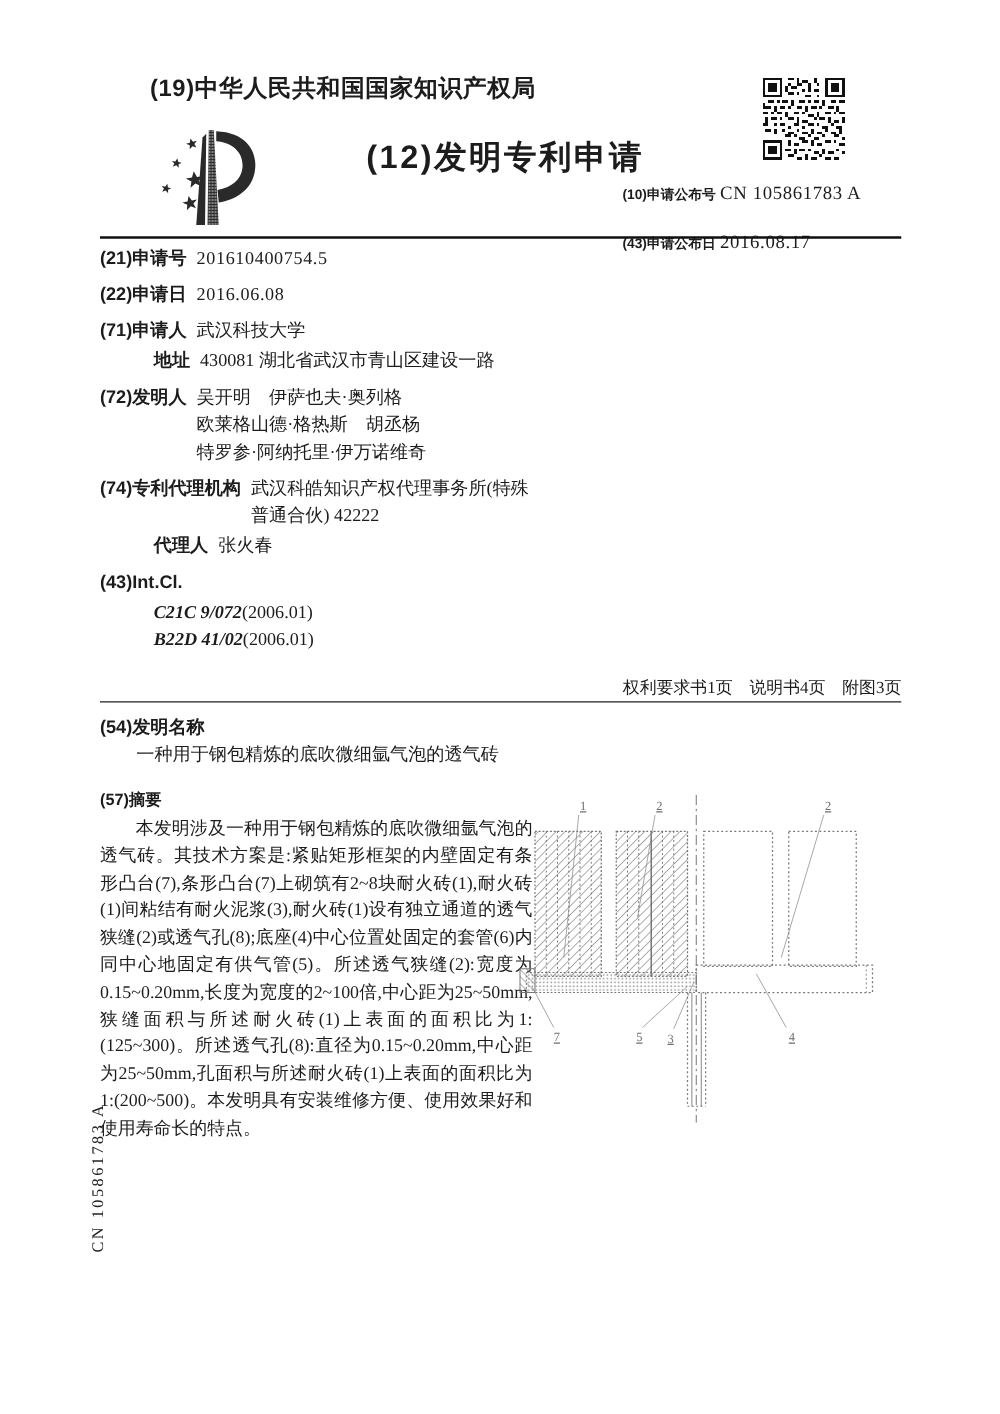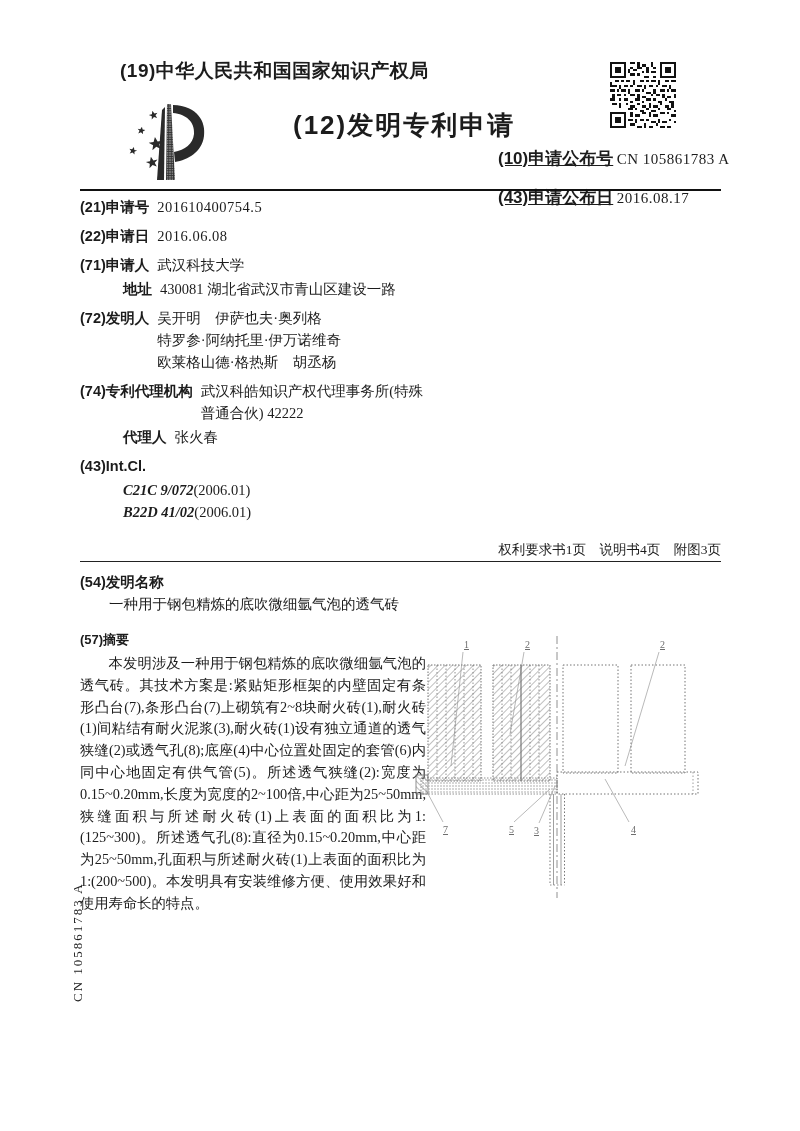--- a/index.html
+++ b/index.html
@@ -23,21 +23,21 @@
   }
   .qr { position: absolute; left: 604px; top: 62px; }
   .logo { position: absolute; left: 118px; top: 96px; }
   .doc-type {
     position: absolute; left: 293px; top: 108px;
     font-size: 26px; font-weight: bold; letter-spacing: 2px;
   }
   .pub-line { position: absolute; font-size: 14px; white-space: nowrap; }
   .pub-no   { left: 498px; top: 147px; }
   .pub-date { left: 498px; top: 186px; }
-  .pub-line .lbl { font-weight: bold; font-size: 17px; text-decoration: underline; }
+  .pub-line .lbl { font-weight: bold; font-size: 11px; }
   .pub-line .val { font-size: 15px; letter-spacing: .5px; }
   .rule-main {
     position: absolute; left: 80px; top: 189px; width: 641px;
     border-top: 2px solid #111;
   }
   .rule-thin {
     position: absolute; left: 80px; top: 561px; width: 641px;
     border-top: 1.5px solid #222;
   }
 
@@ -168,22 +168,22 @@
     </div>
     <div class="row sub">
       <span class="lbl sans">地址</span>
       <span class="val">430081 湖北省武汉市青山区建设一路</span>
     </div>
 
     <div class="row">
       <span class="lbl sans">(72)发明人</span>
       <span class="val">
         <span style="display:block">吴开明　伊萨也夫·奥列格</span>
+        <span style="display:block">欧莱格山德·格热斯　胡丞杨</span>
         <span style="display:block">特罗参·阿纳托里·伊万诺维奇</span>
-        <span style="display:block">欧莱格山德·格热斯　胡丞杨</span>
       </span>
     </div>
 
     <div class="row" style="margin-bottom:2px">
       <span class="lbl sans">(74)专利代理机构</span>
       <span class="val">武汉科皓知识产权代理事务所(特殊普通合伙) 42222</span>
     </div>
     <div class="row sub">
       <span class="lbl sans">代理人</span>
       <span class="val">张火春</span>

